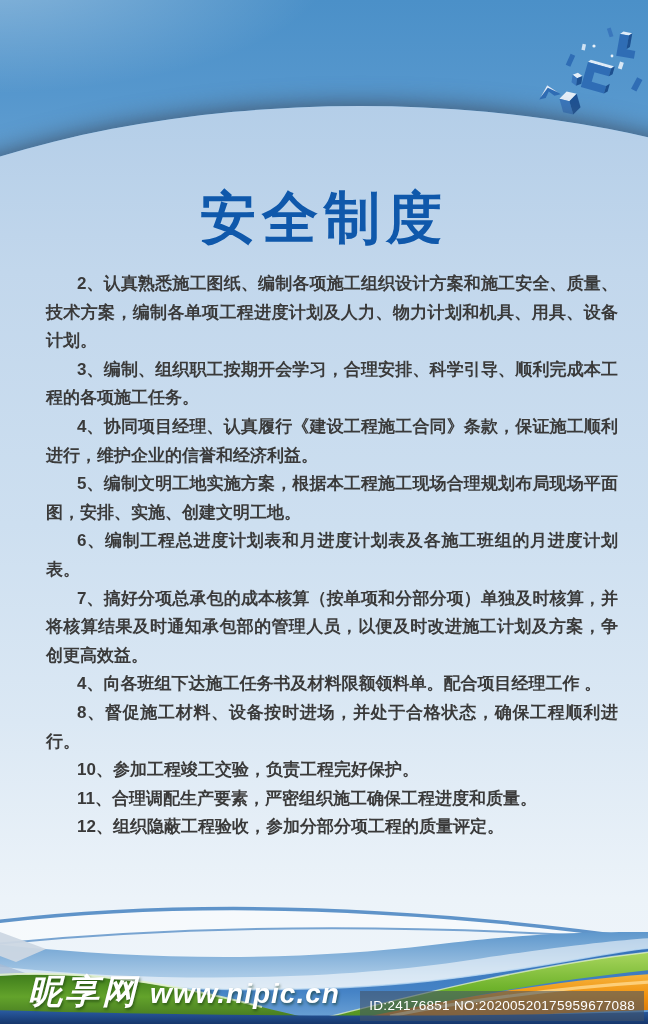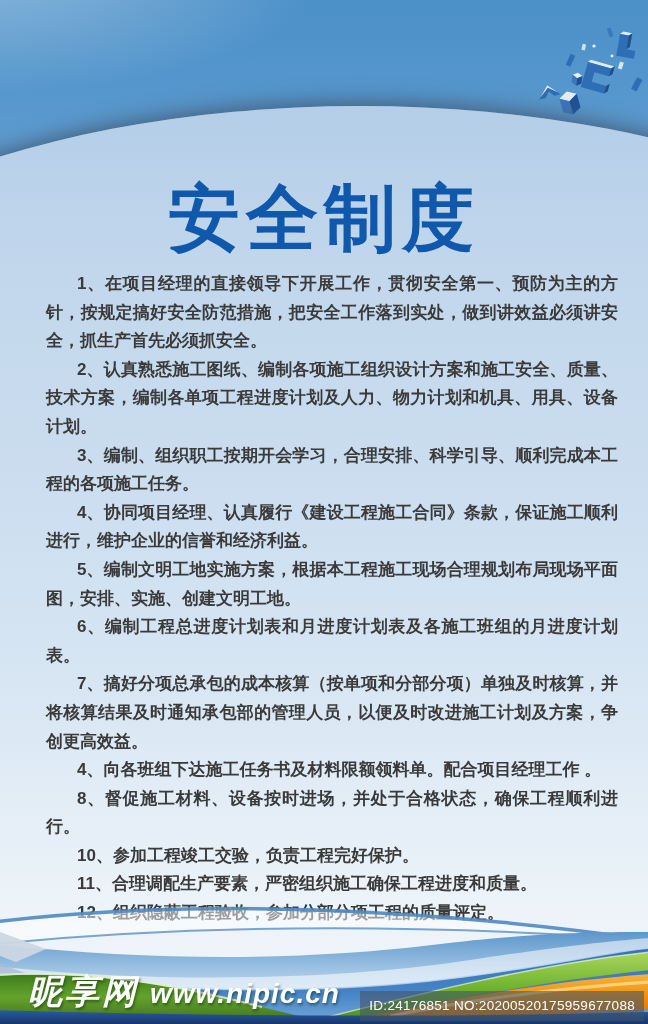--- a/index.html
+++ b/index.html
@@ -25,21 +25,21 @@
     position:absolute;top:106px;left:-288px;
     width:1296px;height:1100px;
     border-radius:648px 648px 0 0 / 300px 300px 0 0;
     background:linear-gradient(180deg,#b4cee8 0%,#c2d7ec 15%,#cddff0 38%,#dbe8f4 56%,#ecf3f9 72%,#f5f9fc 100%);
     box-shadow:0 -9px 18px rgba(68,92,120,.55), 0 -3px 7px rgba(68,92,120,.32);
   }
   
   .title{
     position:absolute;top:180px;left:0;right:0;margin:0;
     text-align:center;
-    font-size:72px;line-height:76px;font-weight:800;
+    font-size:56px;line-height:76px;font-weight:800;
     letter-spacing:6px;
     color:#0f58ab;
   }
   
   .rules{
     position:absolute;top:270px;left:46px;width:572px;
     font-size:17px;line-height:28.6px;
     color:#3a3a3a;font-weight:600;
     text-align:justify;
   }
@@ -112,21 +112,20 @@
     <rect x="95" y="46" width="4" height="7" transform="rotate(18 97 49)" fill="#d8e7f5"></rect>
     <circle cx="70" cy="30" r="1.6" fill="#e8f1f9"></circle>
     <circle cx="88" cy="40" r="1.4" fill="#e8f1f9"></circle>
   </svg>
 
   <div class="dome"></div>
 
   <h1 class="title">安全制度</h1>
 
   <div class="rules">
-    <p>1、在项目经理的直接领导下开展工作，贯彻安全第一、预防为主的方针，按规定搞好安全防范措施，把安全工作落到实处，做到讲效益必须讲安全，抓生产首先必须抓安全。</p>
     <p>2、认真熟悉施工图纸、编制各项施工组织设计方案和施工安全、质量、技术方案，编制各单项工程进度计划及人力、物力计划和机具、用具、设备计划。</p>
     <p>3、编制、组织职工按期开会学习，合理安排、科学引导、顺利完成本工程的各项施工任务。</p>
     <p>4、协同项目经理、认真履行《建设工程施工合同》条款，保证施工顺利进行，维护企业的信誉和经济利益。</p>
     <p>5、编制文明工地实施方案，根据本工程施工现场合理规划布局现场平面图，安排、实施、创建文明工地。</p>
     <p>6、编制工程总进度计划表和月进度计划表及各施工班组的月进度计划表。</p>
     <p>7、搞好分项总承包的成本核算（按单项和分部分项）单独及时核算，并将核算结果及时通知承包部的管理人员，以便及时改进施工计划及方案，争创更高效益。</p>
     <p>4、向各班组下达施工任务书及材料限额领料单。配合项目经理工作 。</p>
     <p>8、督促施工材料、设备按时进场，并处于合格状态，确保工程顺利进行。</p>
     <p>10、参加工程竣工交验，负责工程完好保护。</p>
     <p>11、合理调配生产要素，严密组织施工确保工程进度和质量。</p>

